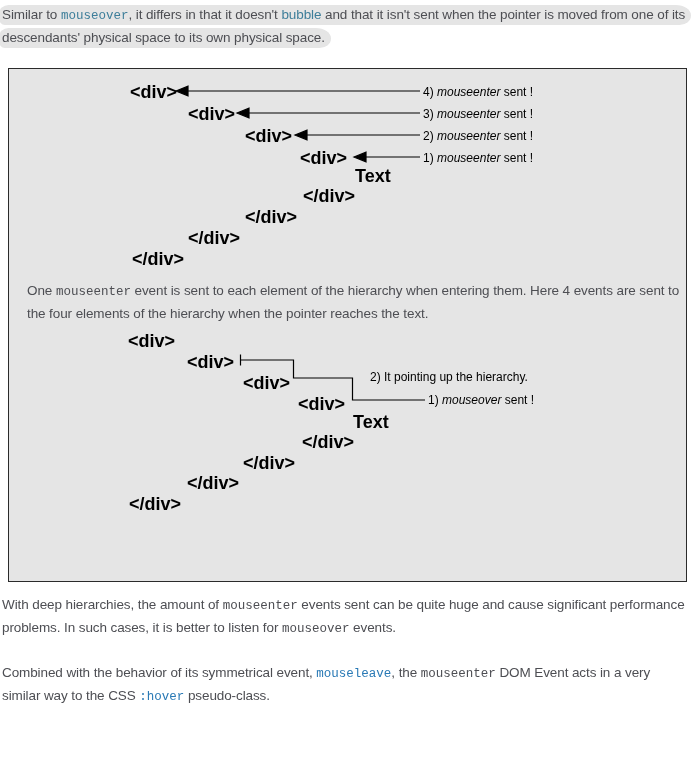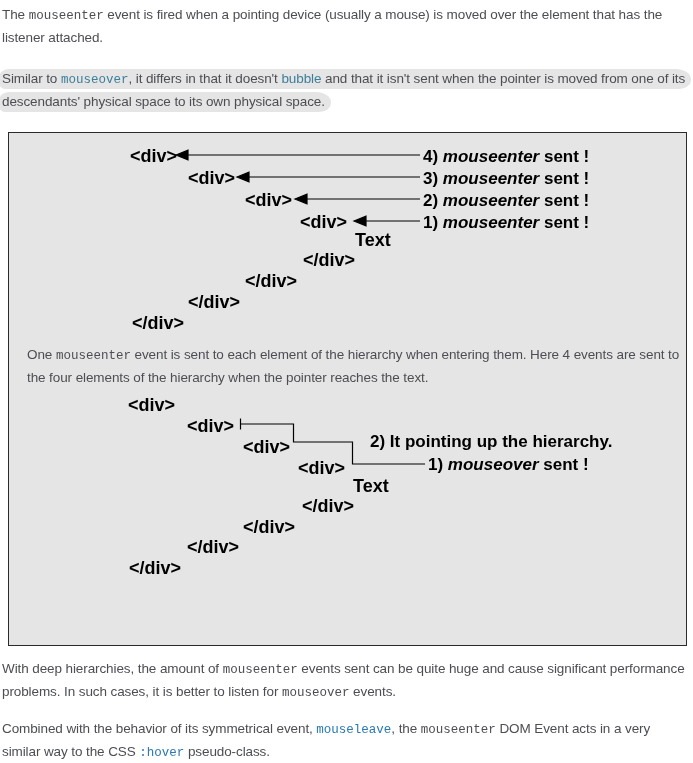--- a/index.html
+++ b/index.html
@@ -8,21 +8,21 @@
     font-family: "Liberation Sans", "DejaVu Sans", sans-serif;
     color: #4d4e53;
   }
   main { padding: 4px 2px 0 2px; }
 
   p.body-p {
     margin: 0 0 19px 0;
     font-size: 13.5px; line-height: 22px; letter-spacing: -0.1px;
     width: 689px;
   }
-  p.body-p.p3 { margin-bottom: 14px; }
+  p.body-p.p3 { margin-bottom: 22px; }
   p.body-p.p4 { margin-bottom: 0; }
 
   code.inline-code, a.lnk-code {
     font-family: "Liberation Mono", "DejaVu Sans Mono", monospace;
     font-size: 12.5px; letter-spacing: 0;
   }
   code.inline-code { color: #4d4e53; }
   a { text-decoration: none; cursor: pointer; }
   a.teal { color: #3d7e9a; }
   a.blue { color: #2979b5; }
@@ -49,37 +49,36 @@
 
   .tag {
     position: absolute; white-space: nowrap;
     font-family: "Liberation Sans", "DejaVu Sans", sans-serif;
     font-weight: 700; font-size: 18px; line-height: 20px; color: #000;
     letter-spacing: 0;
   }
   .dlabel {
     position: absolute; white-space: nowrap;
     font-family: "Liberation Sans", "DejaVu Sans", sans-serif;
-    font-size: 17px; line-height: 15px; color: #000; letter-spacing: 0; font-weight: bold;
+    font-size: 12px; line-height: 15px; color: #000; letter-spacing: 0;
   }
   .dlabel i { font-style: italic; }
 
   p.caption {
     position: absolute; margin: 0; left: 18px; width: 662px;
     font-size: 13.5px; line-height: 22px; letter-spacing: -0.1px; color: #4d4e53;
   }
   .cap1 { top: 211px; }
   .cap2 { top: 470px; }
 </style>
 </head>
 <body>
 
 <main>
 
-  <p class="body-p"><span>The </span><code class="inline-code">mouseenter</code><span> event is fired when a pointing device (usually a mouse) is moved over the element that has the listener attached.</span></p>
 
   <p class="body-p"><span class="hl"><span>Similar to </span><a class="lnk-code teal">mouseover</a><span>, it differs in that it doesn't </span><a class="teal">bubble</a><span> and that it isn't sent when the pointer is moved from one of its descendants' physical space to its own physical space.</span></span></p>
 
   <figure class="figure">
 
     <svg class="overlay" viewBox="0 0 677 512" xmlns="http://www.w3.org/2000/svg">
       <g stroke="#000" stroke-width="1.2" fill="#000">
         <line x1="411" y1="22" x2="177" y2="22"></line>
         <polygon points="167,22 179,17.2 179,26.8"></polygon>
         <line x1="411" y1="44" x2="238" y2="44"></line>

